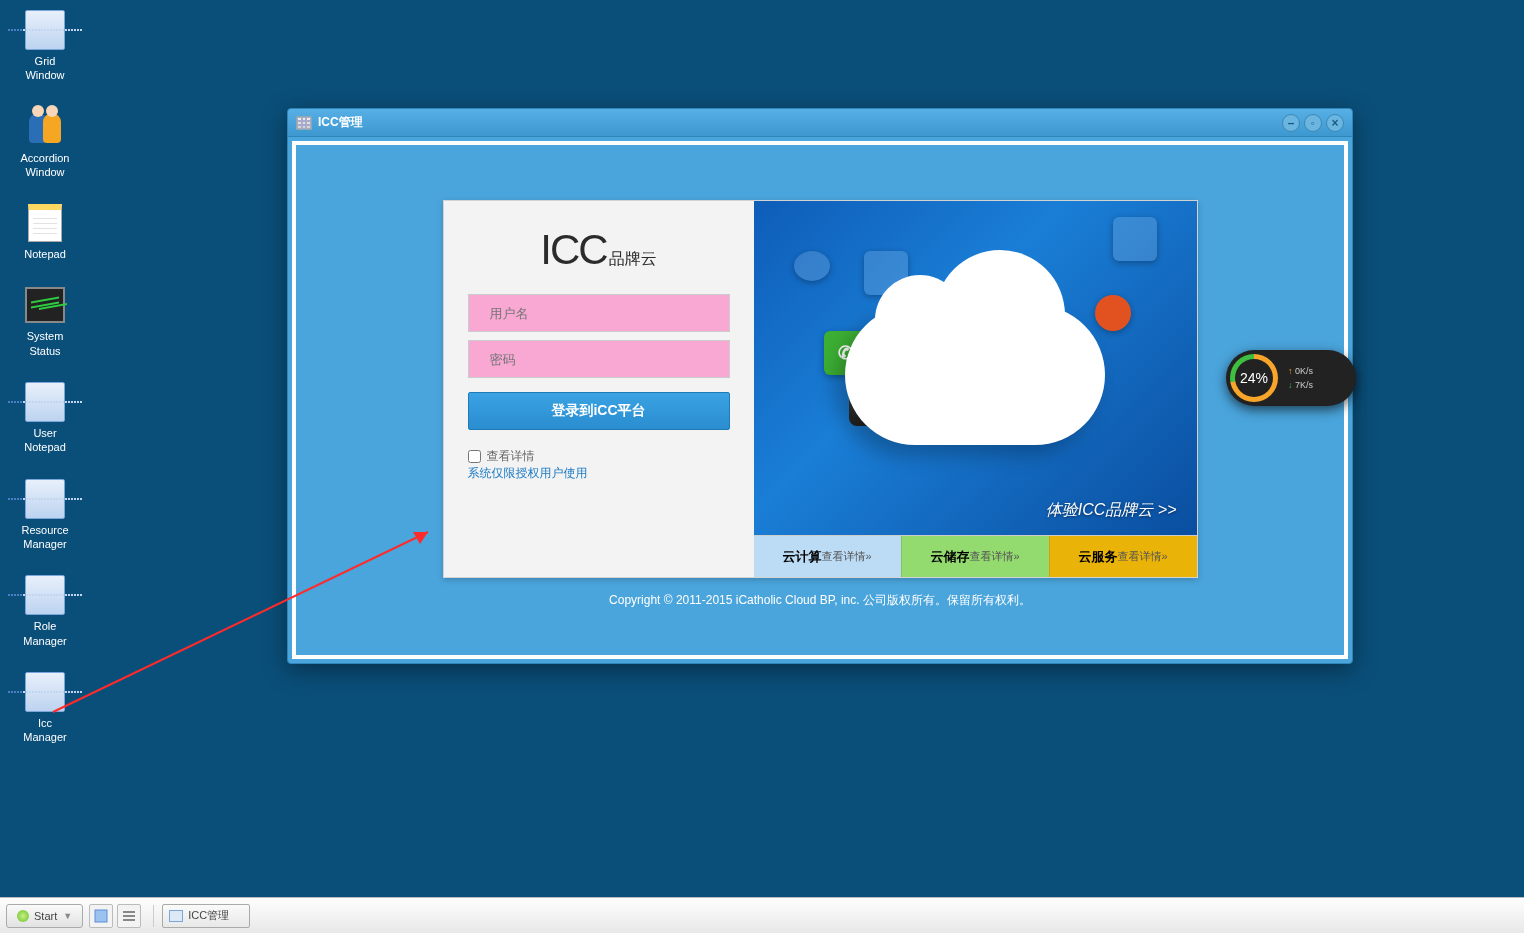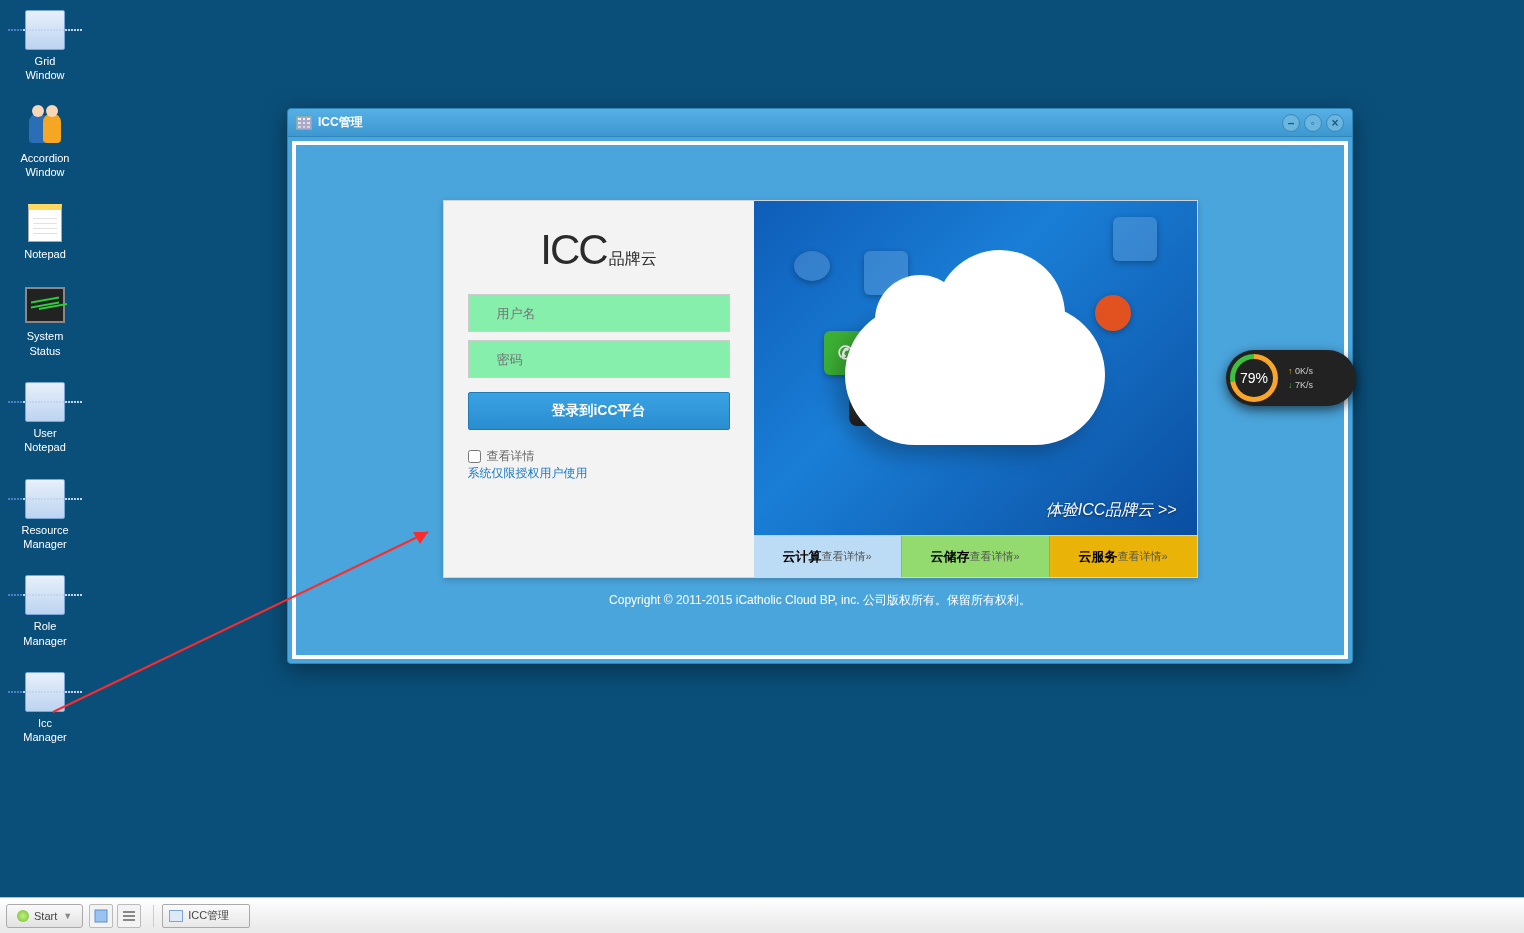--- a/index.html
+++ b/index.html
@@ -161,22 +161,22 @@
   letter-spacing: -2px;
   margin-bottom: 20px;
   display: flex;
   align-items: baseline;
   justify-content: center;
 }
 .logo .sub { font-size: 16px; font-family: "SimHei", sans-serif; margin-left: 2px; letter-spacing: 0;}
 .login-input {
   width: 100%; height: 38px;
   border: 1px solid #ccc;
-  background: #86efac;
-  padding: 0 28px;
+  background: #f9a8d4;
+  padding: 0 21px;
   margin-bottom: 8px;
   font-size: 13px;
   color: #666;
 }
 .login-btn {
   width: 100%; height: 38px;
   background: linear-gradient(#3aa3e3,#2a8dd0);
   border: 1px solid #1f7ab8;
   border-radius: 2px;
   color: #fff;
@@ -628,21 +628,21 @@
             </div>
           </div>
       </div>
     </div>
     <div class="copyright">Copyright © 2011-2015 iCatholic Cloud BP, inc. 公司版权所有。保留所有权利。</div>
   </div>
 </div>
 
 <div class="gauge">
   <div class="ring">
-    <span class="pct">79%</span>
+    <span class="pct">24%</span>
   </div>
   <div class="speeds">
     <div class="up">0K/s</div>
     <div class="dn">7K/s</div>
   </div>
 </div>
 
 <div class="taskbar">
   <div class="start-btn">
     <span class="logo-dot"></span>

